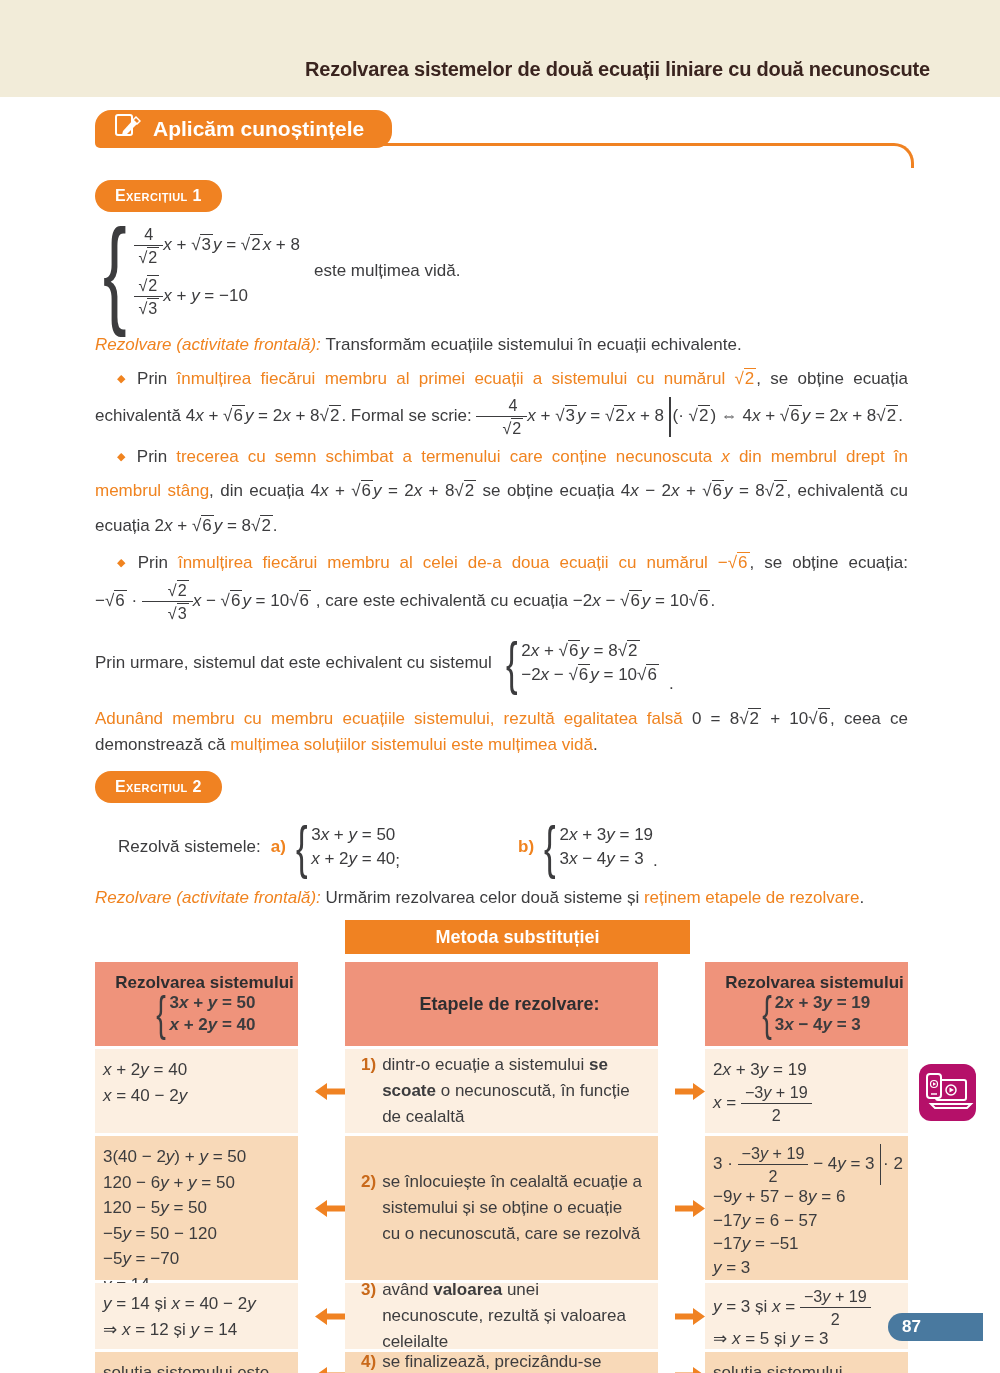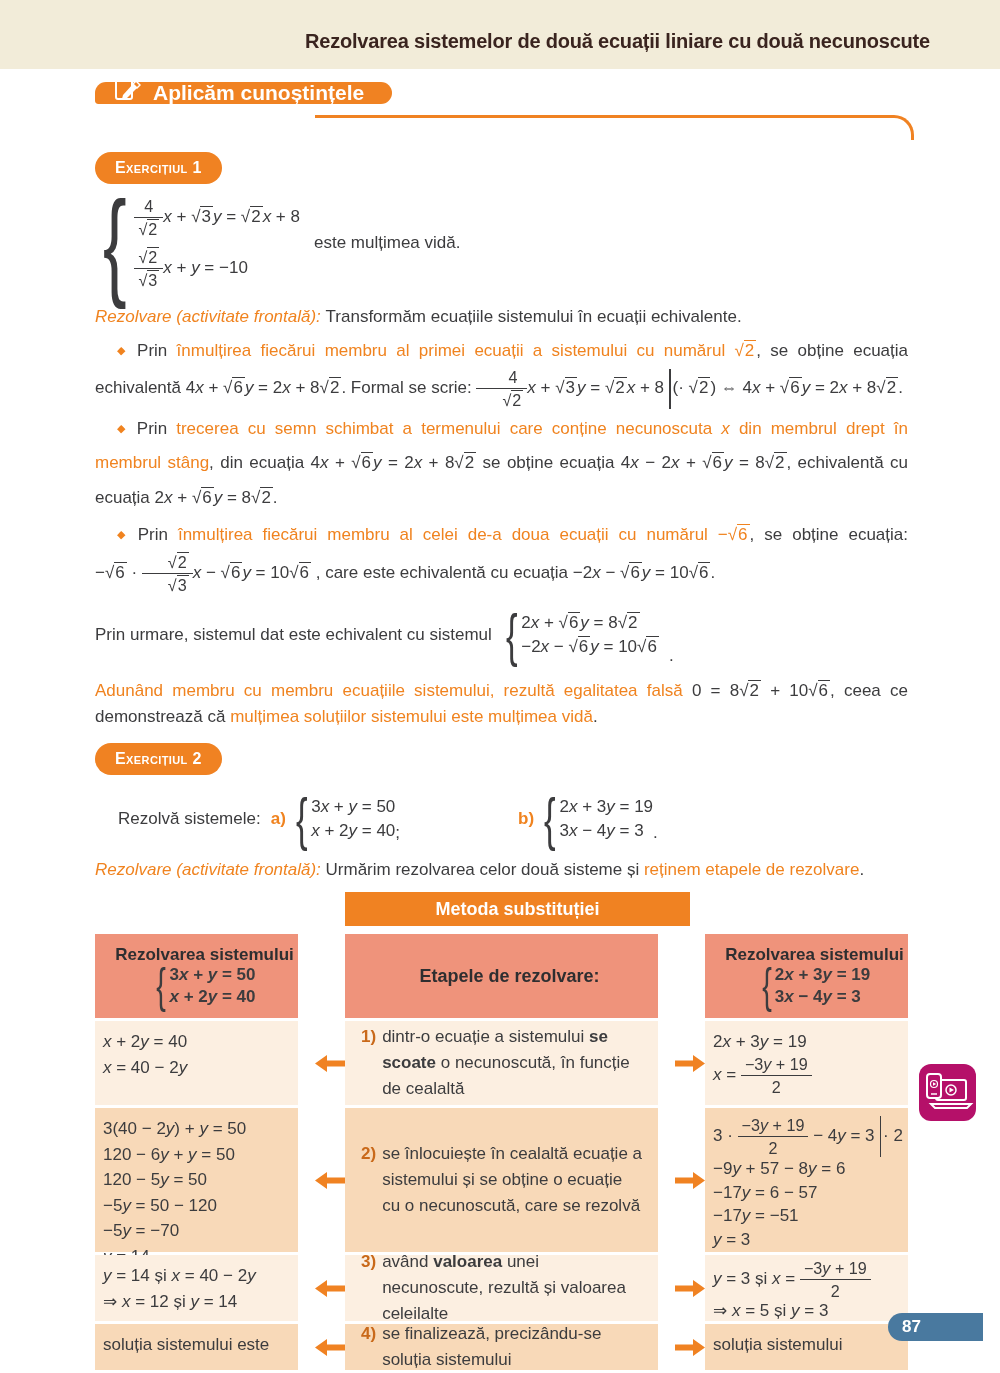--- a/index.html
+++ b/index.html
@@ -1,27 +1,27 @@
 <!DOCTYPE html>
 <html lang="ro"><head>
 <meta charset="utf-8">
 <style>
   html,body{margin:0;padding:0;background:#fff;}
   .page{position:relative;width:1000px;height:1373px;overflow:hidden;background:#fff;
         font-family:"Liberation Sans","DejaVu Sans",sans-serif;color:#3c3c3e;font-size:17px;}
   
-  .band{height:69px;background:#f2ecd9;display:flex;align-items:flex-end;justify-content:flex-end;
+  .band{height:97px;background:#f2ecd9;display:flex;align-items:flex-end;justify-content:flex-end;
         padding:0 70px 16px 0;box-sizing:border-box;}
   .band .ttl{font-weight:bold;font-size:20px;color:#3a241f;letter-spacing:-0.2px;}
   .content{padding:0 92px 0 95px;}
   
   .tabrow{position:relative;height:56px;margin-top:13px;}
   .tabline{position:absolute;top:33px;left:220px;right:-6px;height:22px;
            border-top:3px solid #f08222;border-right:3px solid #f08222;border-top-right-radius:20px;}
-  .tab{position:absolute;top:0;left:0;display:inline-flex;align-items:center;gap:12px;height:22px;
+  .tab{position:absolute;top:0;left:0;display:inline-flex;align-items:center;gap:12px;height:38px;
        background:#f08222;color:#fff;font-weight:bold;font-size:21px;padding:0 28px 0 18px;
        border-radius:16px 16px 16px 5px;z-index:2;}
   
   .badge{display:inline-block;background:#f08222;color:#fff;font-weight:bold;font-size:16px;
          padding:7px 20px;border-radius:16px;font-variant:small-caps;letter-spacing:.4px;}
   
   i{font-style:italic;}
   .mth,.math{white-space:nowrap;}
   .fr{display:inline-block;vertical-align:middle;text-align:center;line-height:1.12;font-size:.95em;}
   .fn{display:block;border-bottom:1.4px solid currentColor;padding:0 4px 2px;}

